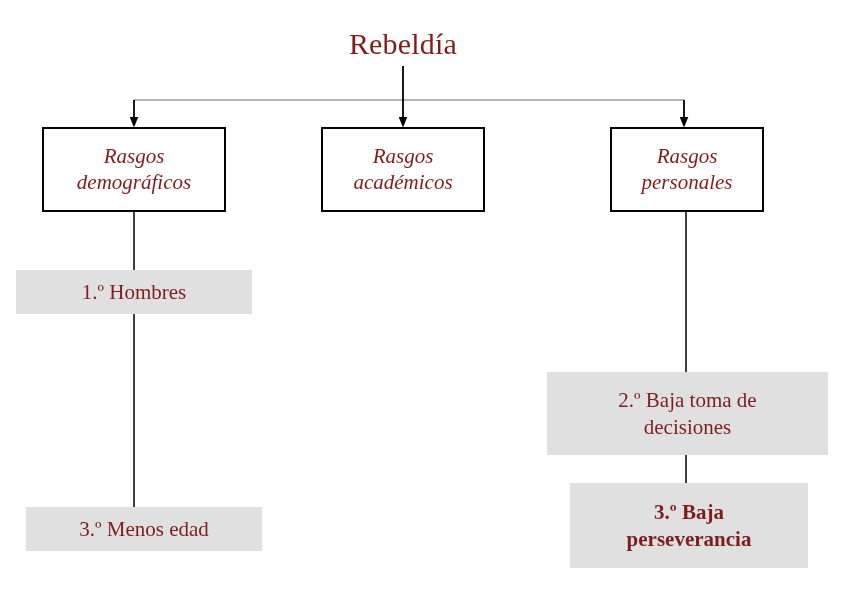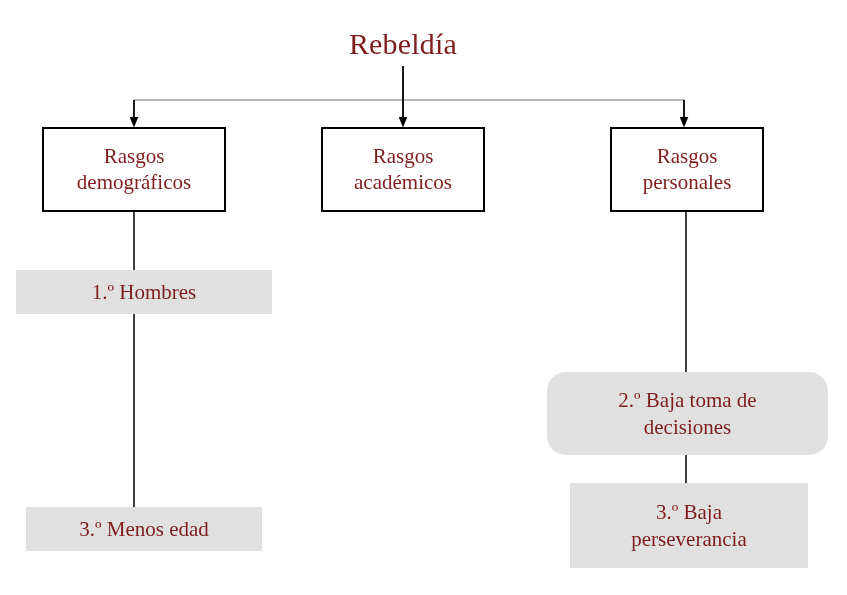--- a/index.html
+++ b/index.html
@@ -36,20 +36,21 @@
     font-size: 30px;
     letter-spacing: 0.2px;
     line-height: 1.1;
     background: transparent;
   }
   .cat-box {
     border: 2.5px solid #000000;
     background: #ffffff;
     font-size: 21px;
     line-height: 1.22;
+    font-style: italic;
   }
   .rank-box {
     background: #e0e0e0;
     border: 0;
     font-size: 21px;
     line-height: 1.24;
   }
   .node-label {
     display: block;
     white-space: pre-line;
@@ -99,31 +100,31 @@
   <div class="node cat-box" style="left:321px; top:127px; width:164px; height:85px;">
     <span class="node-label">Rasgos
 académicos</span>
   </div>
 
   <div class="node cat-box" style="left:610px; top:127px; width:154px; height:85px;">
     <span class="node-label">Rasgos
 personales</span>
   </div>
 
-  <div class="node rank-box" style="left:16px; top:270px; width:256px; height:44px;">
+  <div class="node rank-box" style="left:16px; top:270px; width:236px; height:44px;">
     <span class="node-label">1.º Hombres</span>
   </div>
 
   <div class="node rank-box" style="left:26px; top:507px; width:236px; height:44px;">
     <span class="node-label">3.º Menos edad</span>
   </div>
 
-  <div class="node rank-box" style="left:547px; top:372px; width:281px; height:83px;border-radius:19px;">
+  <div class="node rank-box" style="left:547px; top:372px; width:281px; height:83px;">
     <span class="node-label">2.º Baja toma de
 decisiones</span>
   </div>
 
-  <div class="node rank-box" style="left:570px; top:483px; width:238px; height:85px;">
+  <div class="node rank-box" style="left:570px; top:483px; width:238px; height:85px;font-weight:bold;">
     <span class="node-label">3.º Baja
 perseverancia</span>
   </div>
 
 </div>
 
 </body></html>

